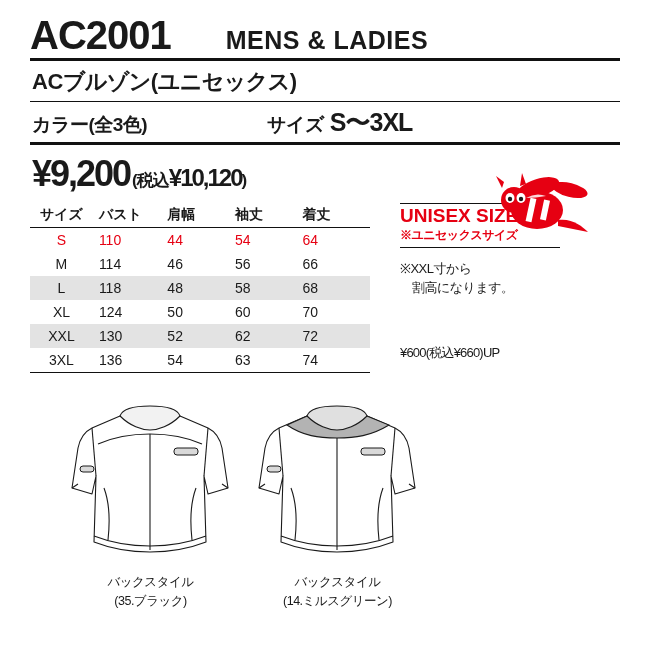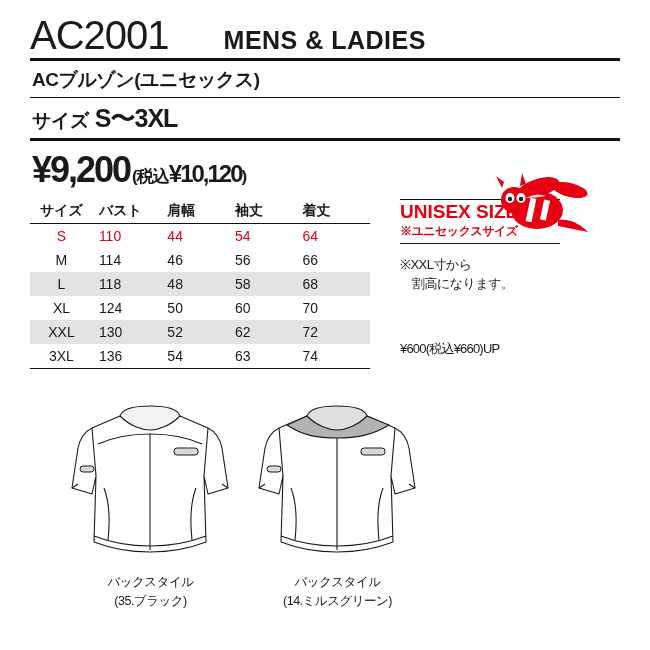--- a/index.html
+++ b/index.html
@@ -26,33 +26,33 @@
   
   .hdr-row {
     display: flex;
     align-items: baseline;
     justify-content: flex-start;
     border-bottom: 3px solid #111;
     padding-bottom: 2px;
   }
   .model-no {
     font-size: 40px;
-    font-weight: normal;
+    font-weight: bold;
     letter-spacing: -1px;
     line-height: 1.05;
   }
   .gender {
     margin-left: 55px;
     font-size: 25px;
     font-weight: bold;
     letter-spacing: 0.5px;
     text-align: center;
   }
   .prod-name {
-    font-size: 19px;
+    font-size: 22px;
     font-weight: bold;
     padding: 6px 0 4px 2px;
     border-bottom: 1px solid #111;
     letter-spacing: -0.5px;
   }
 
   .spec-row {
     display: flex;
     border-bottom: 3px solid #111;
     padding: 4px 0 3px 2px;
@@ -214,20 +214,21 @@
 <div class="page">
 
   <div class="hdr-row">
     <div class="model-no">AC2001</div>
     <div class="gender">MENS &amp; LADIES</div>
   </div>
 
   <div class="prod-name">ACブルゾン(ユニセックス)</div>
 
   <div class="spec-row">
+    <div class="spec-color">カラー(全3色)</div>
     <div class="spec-size-label">サイズ</div>
     <div class="spec-size-val">S〜3XL</div>
   </div>
 
   <div class="price-row">
     <span class="price-main">¥9,200</span>
     <span class="price-tax">(税込</span>
     <span class="price-tax-amt">¥10,120</span>
     <span class="price-paren">)</span>
   </div>

